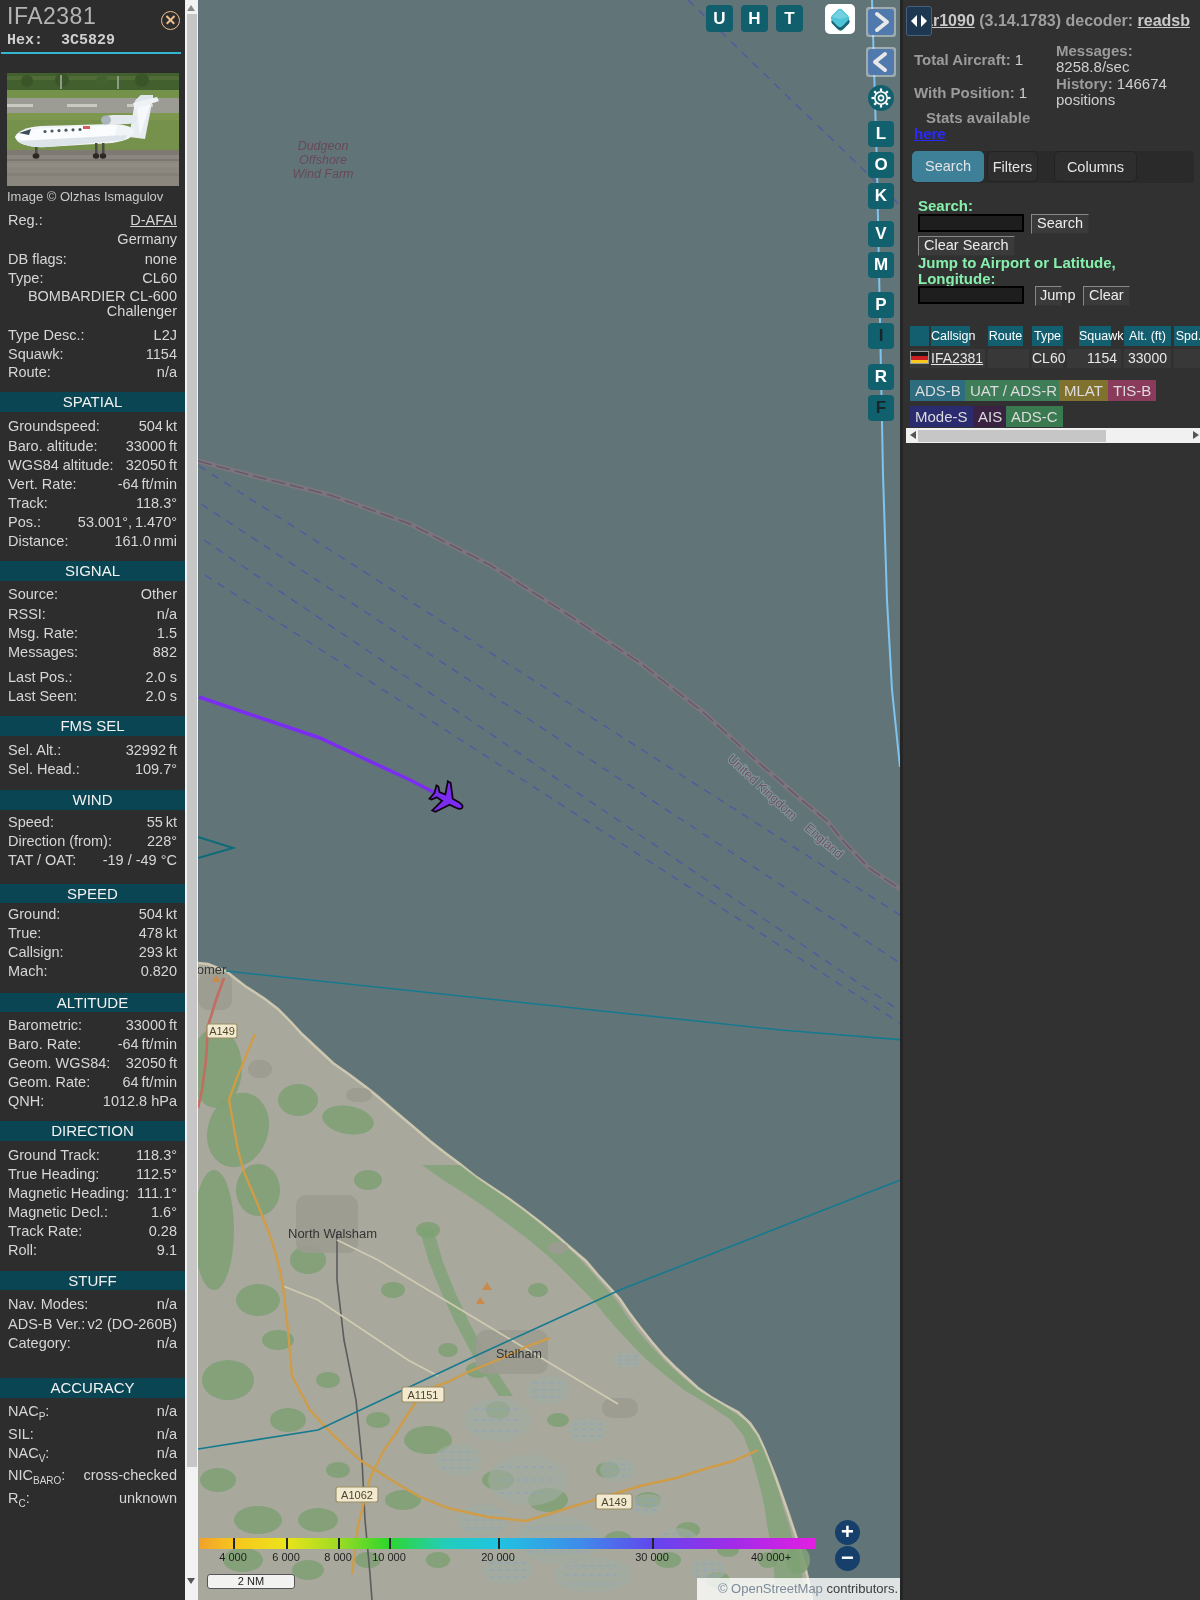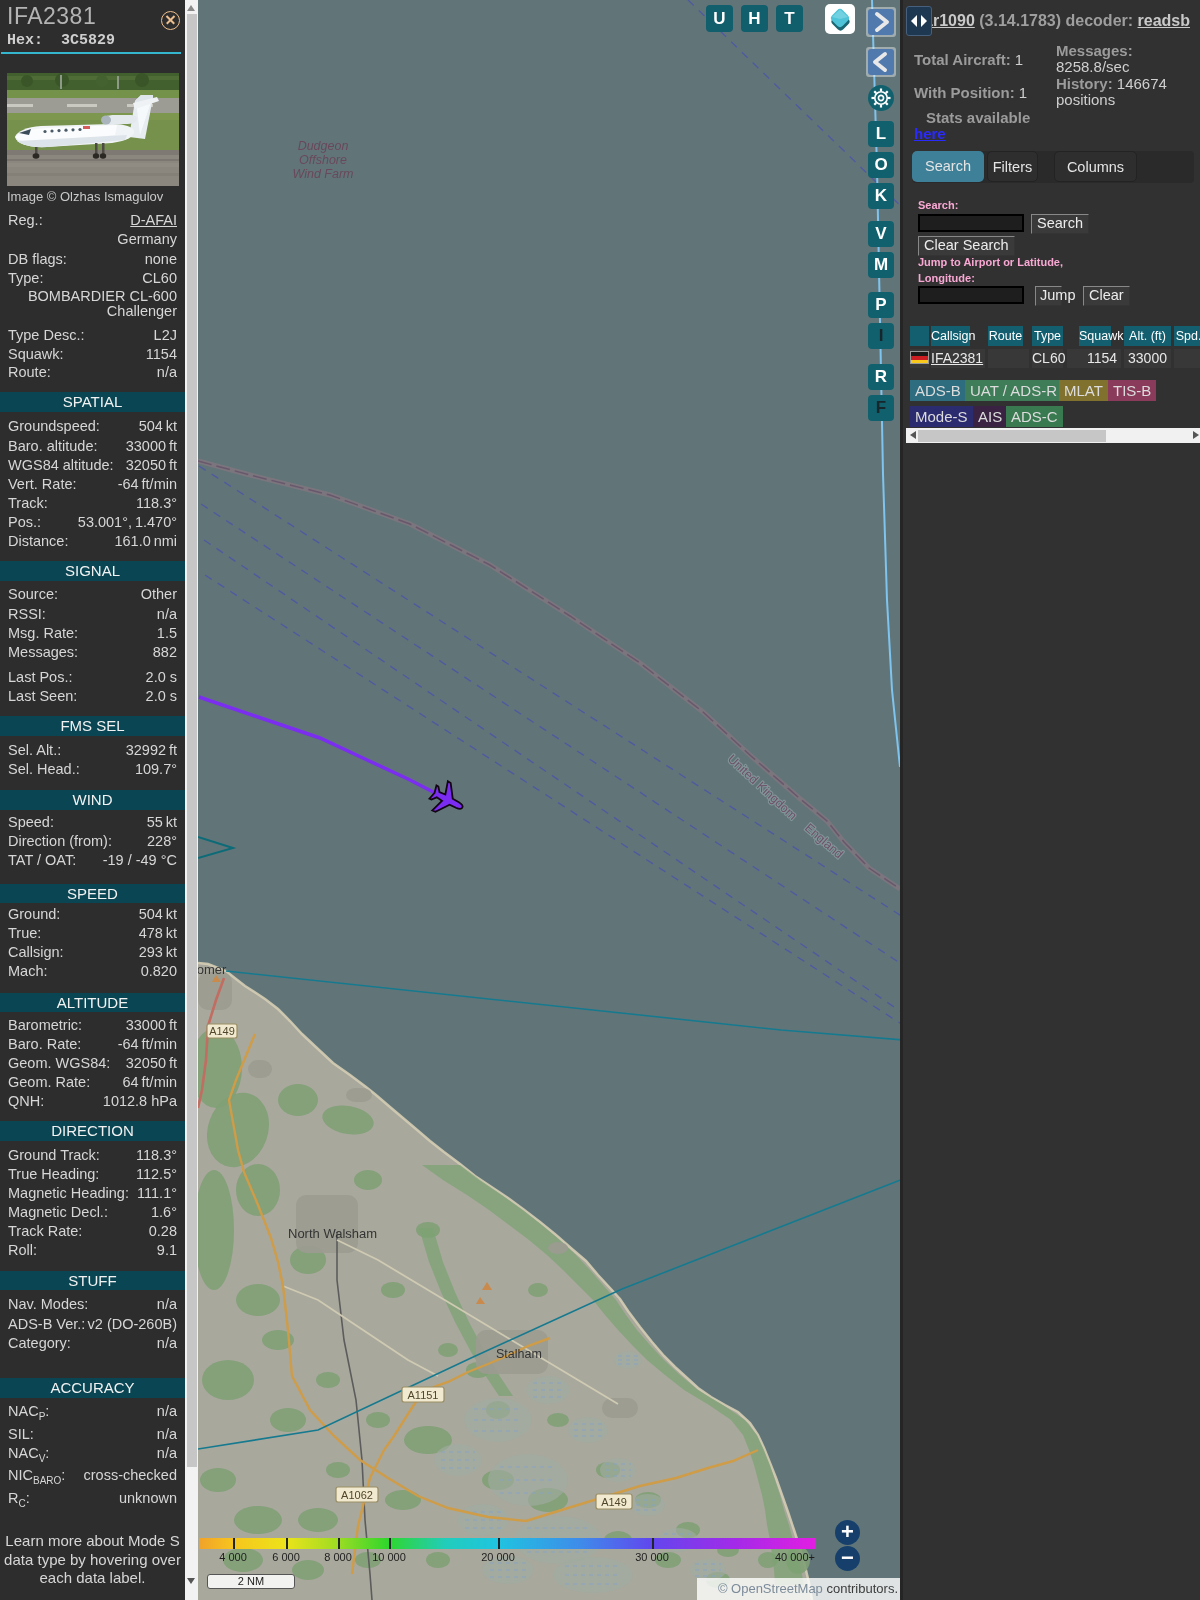--- a/index.html
+++ b/index.html
@@ -62,21 +62,21 @@
 .mbtn.dk { color:#16262a; }
 #layerbtn { position:absolute; left:825px; top:4px; width:30px; height:30px; background:#fff; border-radius:5px; }
 .navbox { position:absolute; left:866px; width:30px; height:30px; background:#ffffff66; border-radius:3px; padding:2px; }
 .navin { width:26px; height:26px; background:#5079ae; border-radius:3px; color:#fff; text-align:center; font-size:20px; font-weight:bold; line-height:24px; }
 #gearbtn { position:absolute; left:868px; top:85px; width:26px; height:26px; background:#10606e; border-radius:13px; }
 
 #legend { position:absolute; left:199px; top:1538px; width:616px; height:11px;
   background:linear-gradient(to right,#f0a22a 0%,#f7c41e 5.4%,#ece31a 14%,#9fdc23 22.4%,#2fd62c 30.7%,#22cdbb 40%,#1fc4e0 48.4%,#3f8bea 62%,#6147ee 73.4%,#a32ae8 87%,#e21ee2 100%); }
 .ltick { position:absolute; top:0; width:1.5px; height:11px; background:#20252a; }
 .llab { position:absolute; top:13px; width:60px; text-align:center; font-size:11px; color:#1e1e1e; }
-#llast { position:absolute; left:552px; top:13px; width:64px; text-align:right; font-size:11px; color:#1e1e1e; }
+#llast { position:absolute; left:552px; top:13px; width:64px; font-size:11px; color:#1e1e1e; }
 .zbtn { position:absolute; left:835px; width:25px; height:25px; border-radius:50%; background:#16406b;
   color:#fff; text-align:center; font-size:22px; font-weight:bold; line-height:23px; }
 #scalebox { position:absolute; left:207px; top:1574px; width:88px; height:15px; background:#ffffffd9;
   border:1.5px solid #555; border-radius:3px; text-align:center; font-size:11px; color:#222; line-height:12px; }
 #attrib { position:absolute; left:697px; top:1578px; width:205px; height:22px; background:#ffffffcc;
   font-size:13px; color:#3c3c3c; text-align:right; line-height:22px; padding-right:4px; }
 #attrib .osm { color:#7b8b99; }
 
 #rpanel { position:absolute; left:900px; top:0; width:300px; height:1600px; background:#313131; border-left:3px solid #252525; }
 #rtoggle { position:absolute; left:3px; top:6px; width:26px; height:30px; background:#1d3850; border:1px solid #46607e; border-radius:3px; }
@@ -84,21 +84,21 @@
 #rhead .wlnk { color:#c9c9c9; text-decoration:underline; }
 .rlab { font-weight:bold; color:#9b9b9b; }
 .rtxt { color:#cfcfcf; font-weight:normal; }
 #stats { position:absolute; left:11px; top:40px; width:285px; font-size:15px; line-height:15px; }
 #here { color:#2a2aff; font-weight:bold; text-decoration:underline; }
 #tabs { position:absolute; left:9px; top:151px; width:282px; height:32px; background:#2a2a2a; border-radius:4px; }
 .tab { position:absolute; top:0; height:31px; border-radius:5px; font-size:14.5px; color:#e4e4e4; text-align:center; line-height:31px; }
 #tab1 { left:0px; width:72px; background:#3f8099; }
 #tab2 { left:75px; width:51px; background:#2e2e2e; border:1px solid #232323; }
 #tab3 { left:142px; width:83px; background:#2e2e2e; border:1px solid #232323; }
-.flab { position:absolute; font-size:11px; font-weight:bold; color:#f9a8d4; line-height:15.8px; }
+.flab { position:absolute; font-size:15px; font-weight:bold; color:#86efac; line-height:15.8px; }
 .finput { position:absolute; background:#1e1e1e; border:2px solid #000; border-top:2px solid #000; height:18px; }
 .fbtn { position:absolute; height:20px; background:#3a3a3a; border:1.5px outset #888; color:#ececec;
   font-size:14.5px; text-align:center; line-height:17px; padding:0 5px; }
 
 .thc { position:absolute; top:326px; height:20px; background:#135e6f; color:#fff; font-size:12.5px;
   text-align:center; line-height:20px; }
 .trc { position:absolute; top:349px; height:19px; background:#383838; color:#e8e8e8; font-size:14px; line-height:19px; }
 #flag { position:absolute; left:7px; top:351px; width:19px; height:13px; border:1px solid #999; }
 #flag div { height:3.8px; }
 .badge { position:absolute; height:21px; font-size:15px; color:#dcdcdc; text-align:center; line-height:21px; padding:0 5px; }
@@ -371,21 +371,20 @@
       </div>
 <div class="shead" style="top:392.0px">SPATIAL</div>
 <div class="shead" style="top:561.0px">SIGNAL</div>
 <div class="shead" style="top:716.0px">FMS SEL</div>
 <div class="shead" style="top:790.0px">WIND</div>
 <div class="shead" style="top:883.5px">SPEED</div>
 <div class="shead" style="top:992.5px">ALTITUDE</div>
 <div class="shead" style="top:1121.0px">DIRECTION</div>
 <div class="shead" style="top:1270.5px">STUFF</div>
 <div class="shead" style="top:1378.0px">ACCURACY</div>
-  <div id="learn">Learn more about Mode S<br>data type by hovering over<br>each data label.</div>
 </div>
 <div id="sscroll">
   <div id="sthumb"></div>
   <div class="arr" id="sarr-up"></div>
   <div class="arr" id="sarr-dn"></div>
 </div>
 
 <div id="mapwrap">
 <svg id="map" width="704" height="1600" viewBox="0 0 704 1600">
 <rect x="0" y="0" width="704" height="1600" fill="#617579"></rect>

